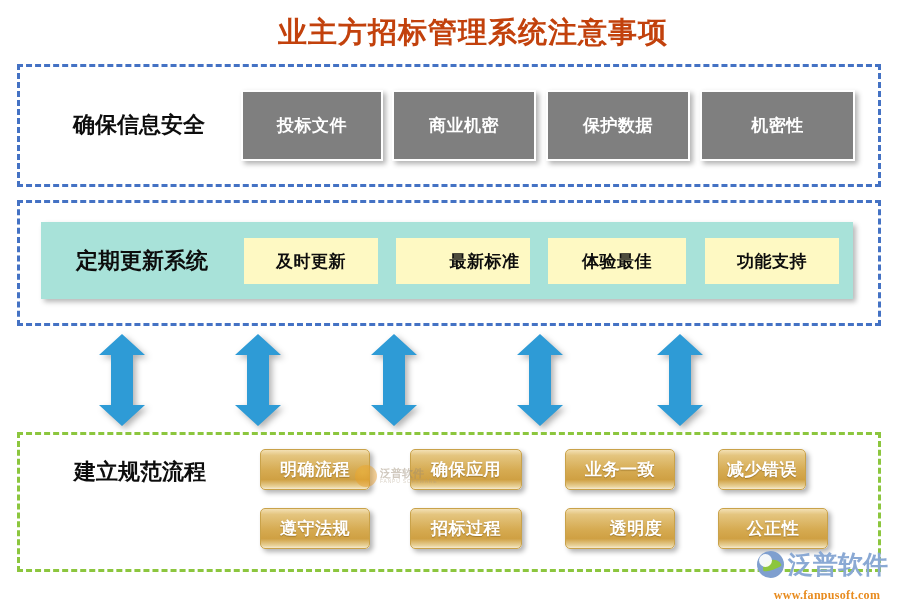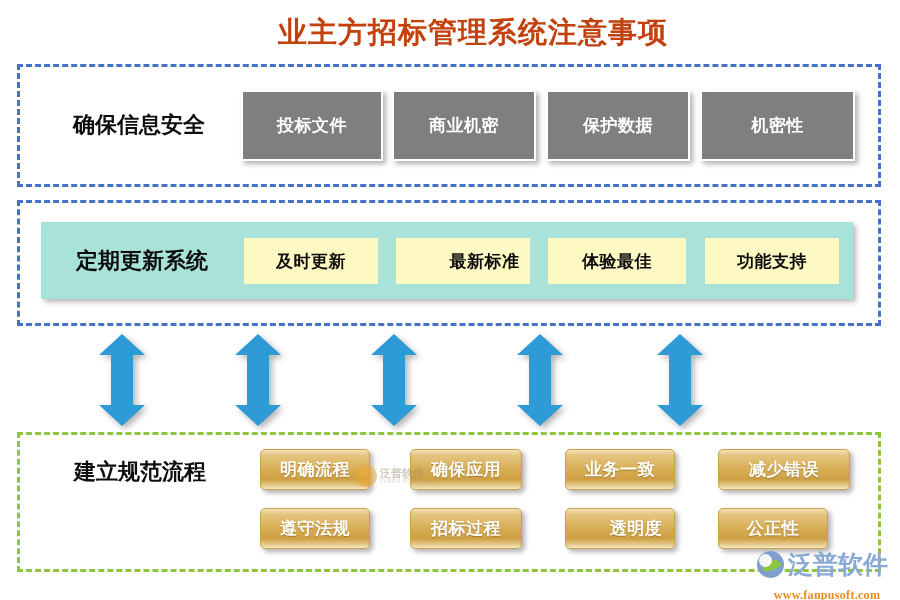--- a/index.html
+++ b/index.html
@@ -290,21 +290,21 @@
     </svg>
   </div>
 
   <div class="frame frame-green" id="frame-process"></div>
 
   <div class="row-label" style="left:56px; top:461px; width:168px;">建立规范流程</div>
 
   <div class="gold-card" style="left:260px; top:449px; width:110px; height:41px;">明确流程</div>
   <div class="gold-card" style="left:410px; top:449px; width:112px; height:41px;">确保应用</div>
   <div class="gold-card" style="left:565px; top:449px; width:110px; height:41px;">业务一致</div>
-  <div class="gold-card" style="left:718px; top:449px; width:132px; height:41px;">减少错误</div>
+  <div class="gold-card" style="left:718px; top:449px; width:88px; height:41px;">减少错误</div>
 
 
   <div class="gold-card" style="left:260px; top:508px; width:110px; height:41px;">遵守法规</div>
   <div class="gold-card" style="left:410px; top:508px; width:112px; height:41px;">招标过程</div>
   <div class="gold-card" style="left:565px; top:508px; width:110px; height:41px;padding-left:32px;">透明度</div>
   <div class="gold-card" style="left:718px; top:508px; width:110px; height:41px;">公正性</div>
 
   <div id="watermark">
     <div class="wm-mark"></div>
     <div class="wm-text">

